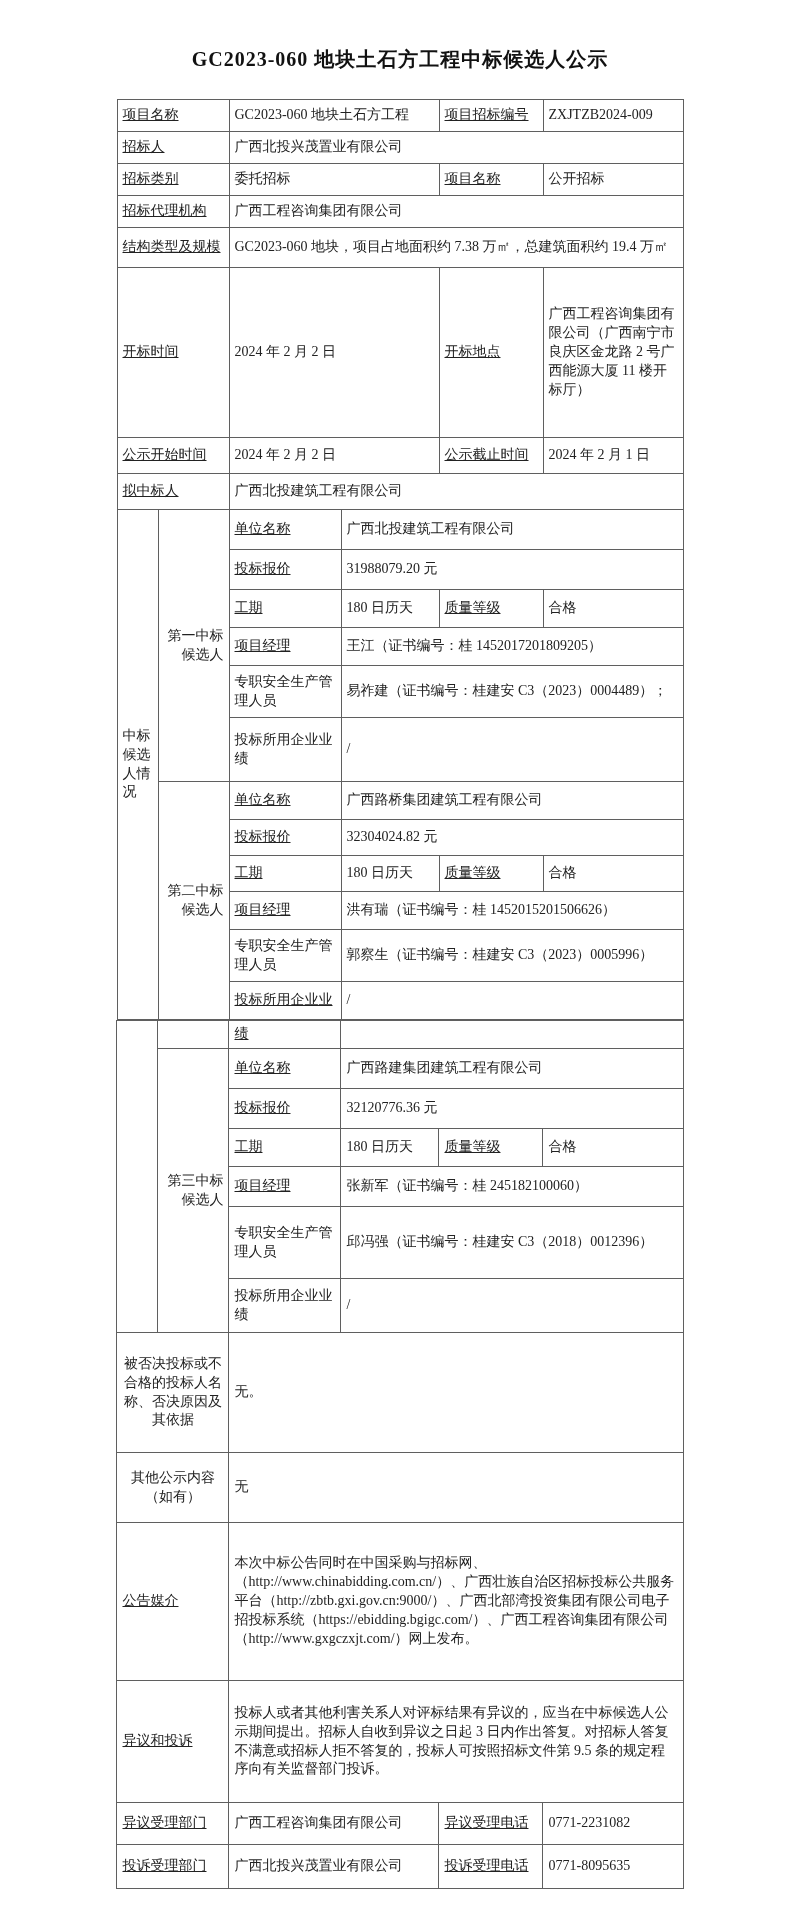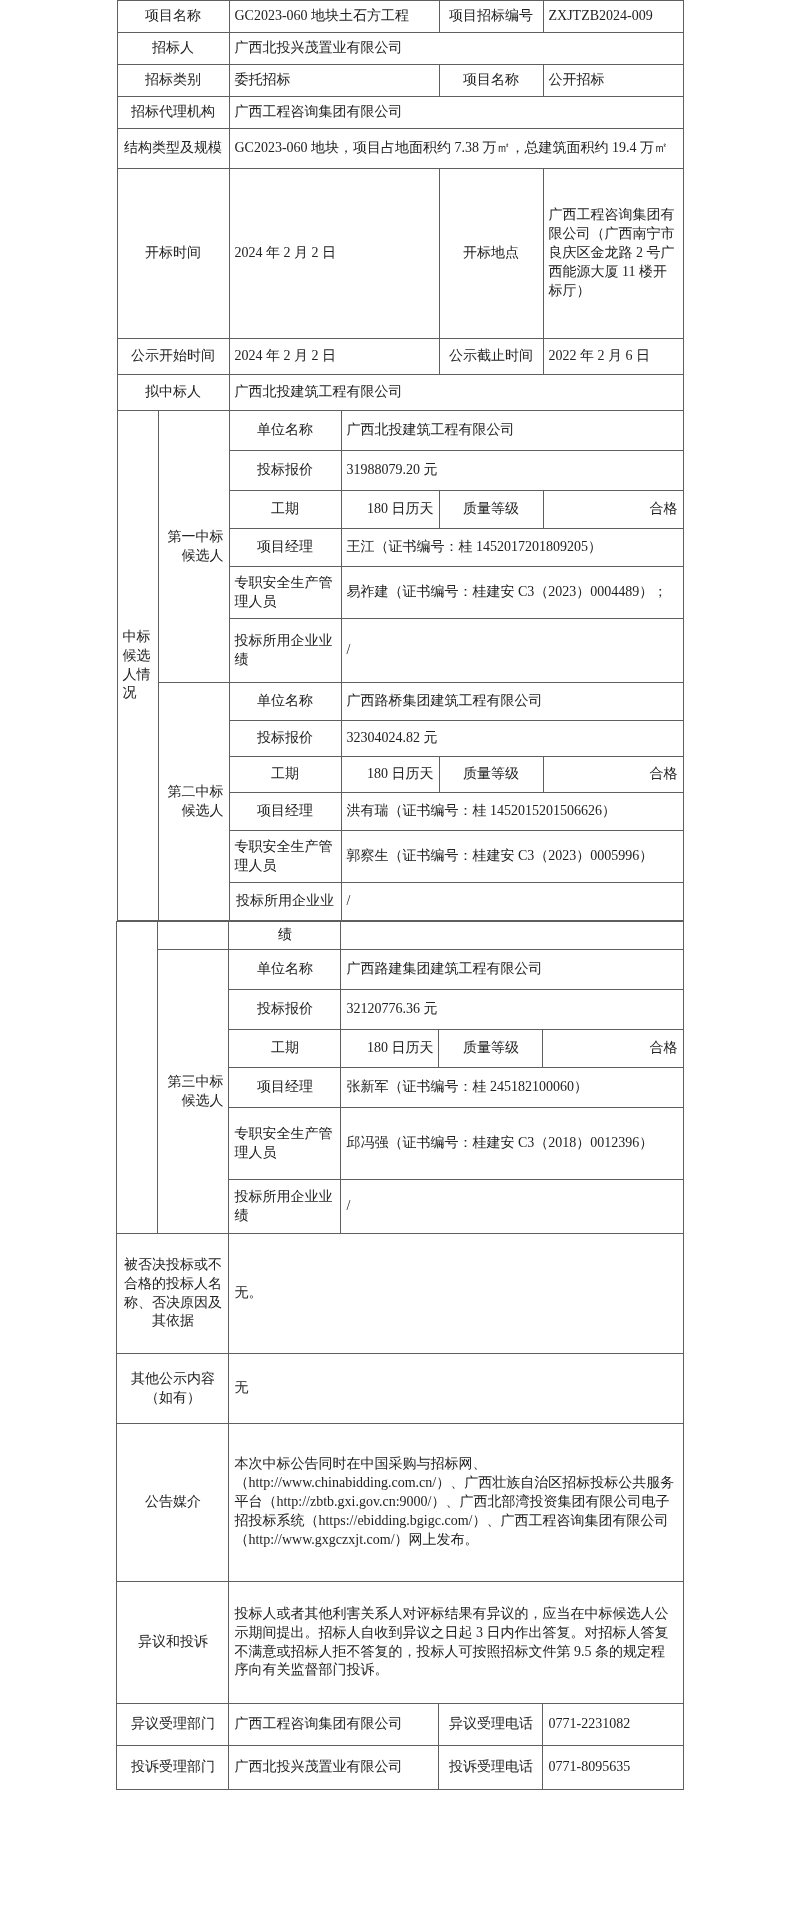--- a/index.html
+++ b/index.html
@@ -16,41 +16,42 @@
   table.grid{
     border-collapse:collapse;table-layout:fixed;
     width:566px;margin:0 auto;
   }
   table.grid td{
     border:1px solid #5f5f5f;
     font-size:14px;line-height:1.35;
     padding:2px 5px;vertical-align:middle;
     overflow:hidden;
   }
-  .lab{text-align:center;}
+  .lab{text-decoration:underline;}
   .val{text-align:left;padding-left:9px;}
-  .ctr{text-align:right;margin-left:44px;}
+  .ctr{text-align:left;margin-left:44px;}
   .slash{padding-left:34px;}
   .wrap{word-break:break-all;}
   .mlab{word-break:break-all;text-align:left;line-height:30px;}
   .biglab{word-break:break-all;text-align:center;line-height:35px;padding:2px 3px;}
   .multi{word-break:break-all;line-height:33px;margin-left:44px;}
   .pre{white-space:pre-wrap;word-break:break-all;line-height:32px;}
   .vlab{
     word-break:break-all;text-align:left;
     line-height:44px;padding:0 6px;
   }
   .cand{word-break:break-all;text-align:right;line-height:40px;padding:0 6px;}
   .t2{margin-top:14px;}
 </style>
 </head>
 <body>
 
 <div class="doc">
 
+  <div class="title">GC2023-060 地块土石方工程中标候选人公示</div>
 
   <table class="grid t1">
     <colgroup>
       <col style="width:41px">
         <col style="width:71px">
         <col style="width:112px">
       <col style="width:98px">
         <col style="width:104px">
         <col style="width:140px">
     </colgroup>
@@ -82,21 +83,21 @@
     <tr style="height:170px">
       <td colspan="2" class="lab">开标时间</td>
       <td colspan="2" class="val">2024 年 2 月 2 日</td>
       <td class="lab">开标地点</td>
       <td class="val multi">广西工程咨询集团有限公司（广西南宁市良庆区金龙路 2 号广西能源大厦 11 楼开标厅）</td>
     </tr>
     <tr style="height:36px">
       <td colspan="2" class="lab">公示开始时间</td>
       <td colspan="2" class="val">2024 年 2 月 2 日</td>
       <td class="lab">公示截止时间</td>
-      <td class="val">2022 年 2 月 6 日</td>
+      <td class="val">2024 年 2 月 1 日</td>
     </tr>
     <tr style="height:36px">
       <td colspan="2" class="lab">拟中标人</td>
       <td colspan="4" class="val">广西北投建筑工程有限公司</td>
     </tr>
 
     <tr style="height:40px">
       <td rowspan="12" class="vlab">中标候选人情况</td>
       <td rowspan="6" class="cand">第一中标候选人</td>
       <td class="lab">单位名称</td>

